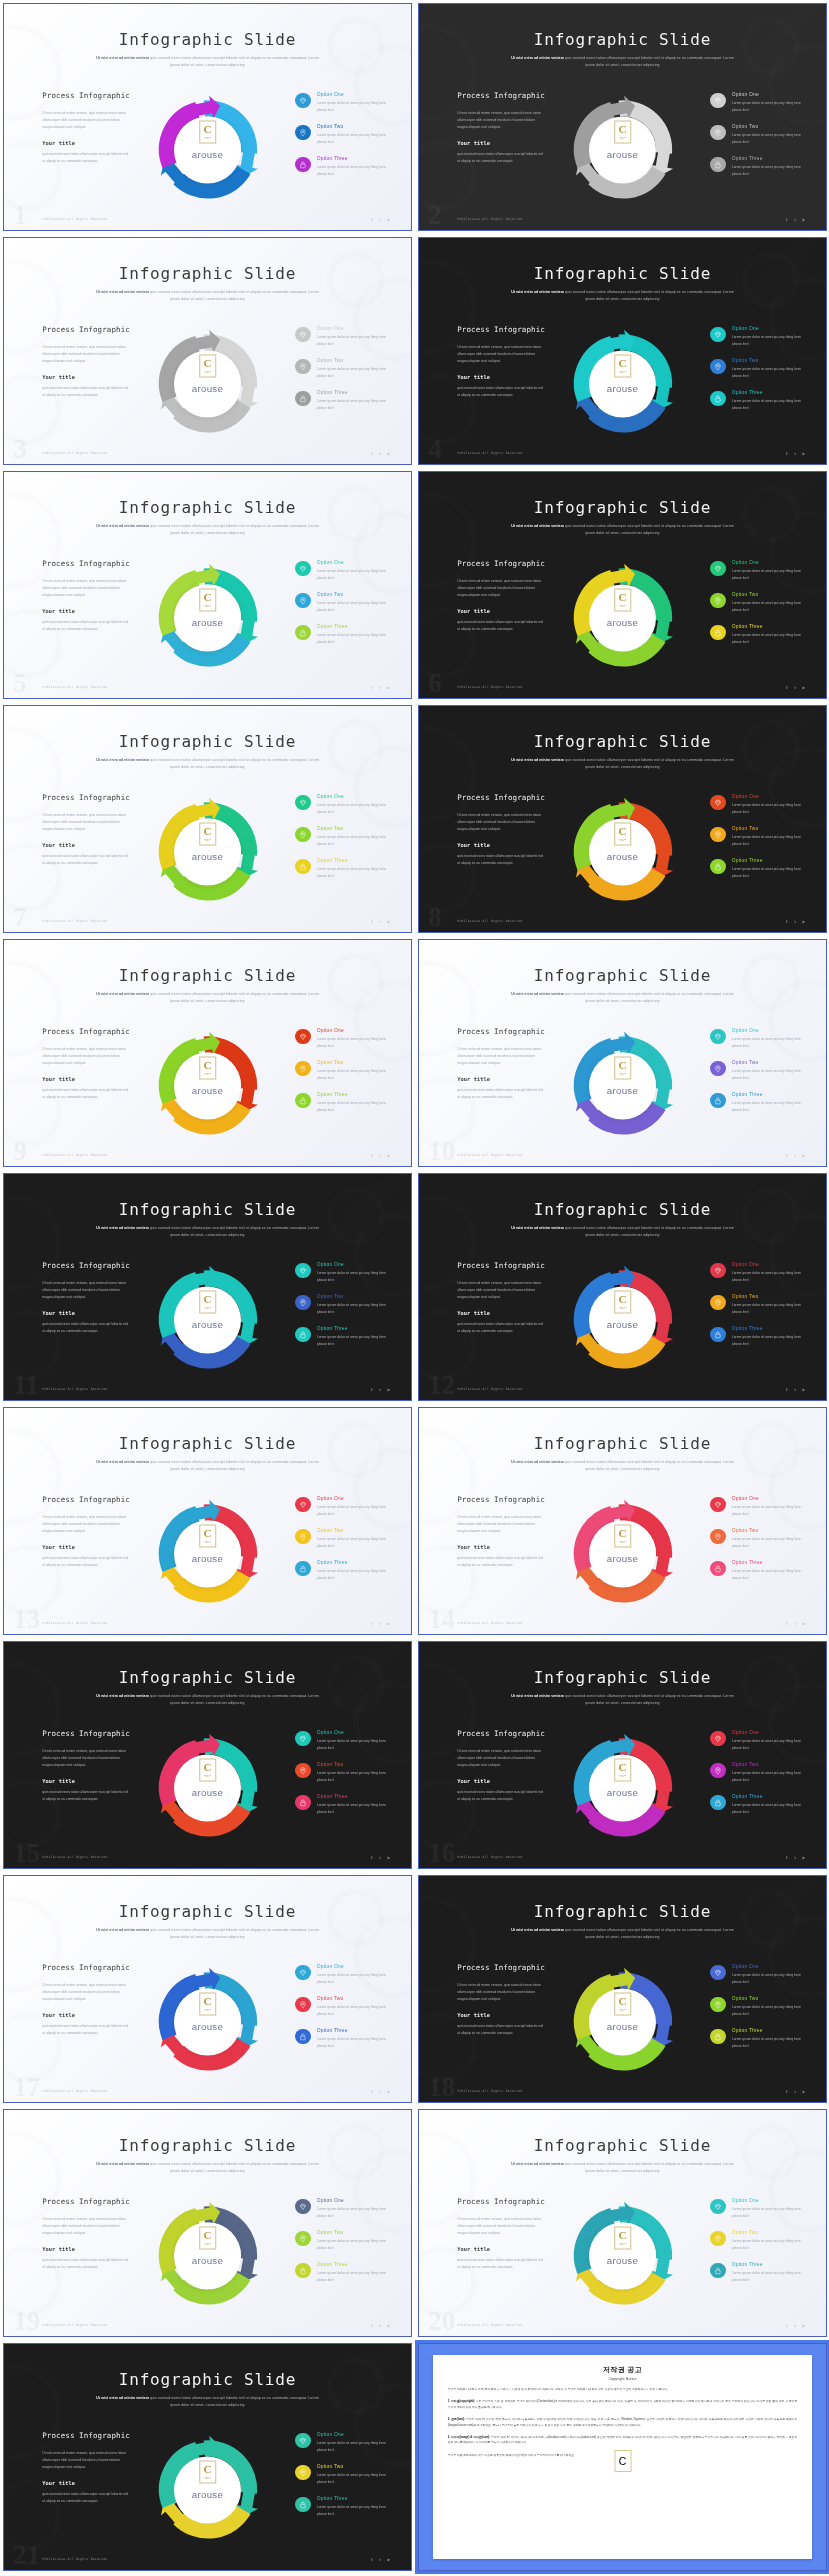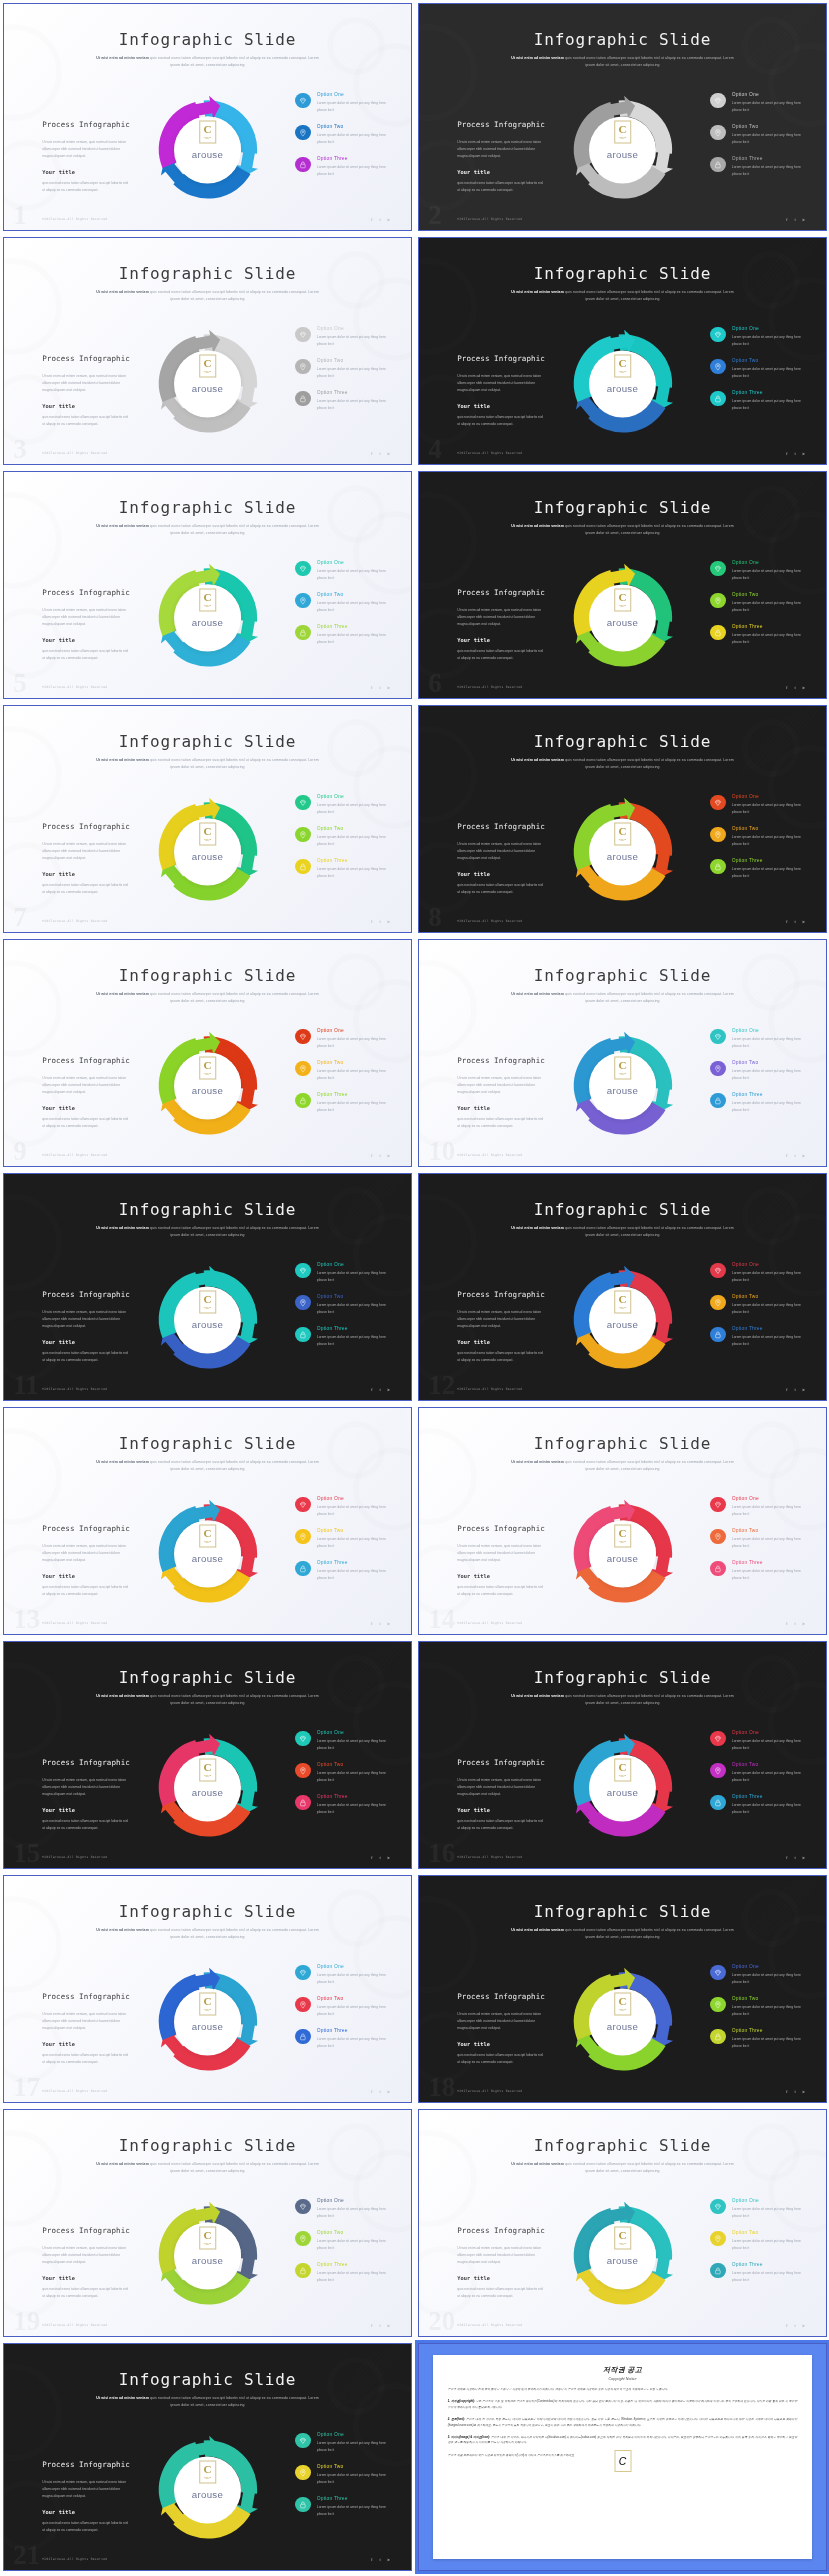--- a/index.html
+++ b/index.html
@@ -74,21 +74,21 @@
   }
   .dark .s-sub, .darker .s-sub { color:#b5b5b5; }
   .s-sub b { color:#5c6270; font-weight:700; }
   .dark .s-sub b, .darker .s-sub b { color:#ffffff; }
 
   
   .lcol { position:absolute; left:38px; top:86px; width:89px; }
   .lcol h3 {
     font-family:"DejaVu Sans Mono", monospace;
     font-size:7.5px; line-height:1.55; font-weight:400;
-    color:#3b3b3b; letter-spacing:0.1px;margin-top:29px;
+    color:#3b3b3b; letter-spacing:0.1px;
   }
   .dark .lcol h3, .darker .lcol h3 { color:#f0f0f0; }
   .lcol .body {
     margin-top:7.8px; font-size:3.4px; line-height:2.05; color:#a2a7b2;
   }
   .dark .lcol .body, .darker .lcol .body { color:#adadad; }
   .lcol h4 {
     margin-top:9.7px;
     font-family:"DejaVu Sans Mono", monospace;
     font-size:5.3px; font-weight:700; color:#3b3b3b; letter-spacing:0.1px;
@@ -162,21 +162,21 @@
     display:flex; align-items:center; justify-content:center;
     font-size:3.6px; color:#b9bdc6; font-weight:700;
     font-family:"Liberation Serif", serif;
   }
   .dark .social span, .darker .social span { color:#9a9a9a; }
 
   
   .cslide { background:#4a78e8; padding:3.2px; }
   .cinner {
     position:relative; width:100%; height:100%;
-    background:#5b86ef; border:1.9px solid #4a5ec4; overflow:hidden;font-style:italic;
+    background:#5b86ef; border:1.9px solid #4a5ec4; overflow:hidden;
   }
   .csheet {
     position:absolute; left:14.3px; right:14.3px; top:10.4px; bottom:10.4px;
     background:#fff; padding:10.4px 14.3px;
     box-shadow:0 0.6px 2.6px rgba(0,0,0,.18);
   }
   .ctitle { text-align:center; font-size:7.1px; font-weight:700; color:#222; letter-spacing:0.3px; }
   .csubtitle { text-align:center; font-size:3.6px; color:#444; margin-top:1.9px; letter-spacing:0.1px; }
   .cpara { margin-top:6.5px; font-size:2.8px; line-height:2.0; color:#3a3a3a; text-align:justify; }
   .cpara b { color:#111; }

